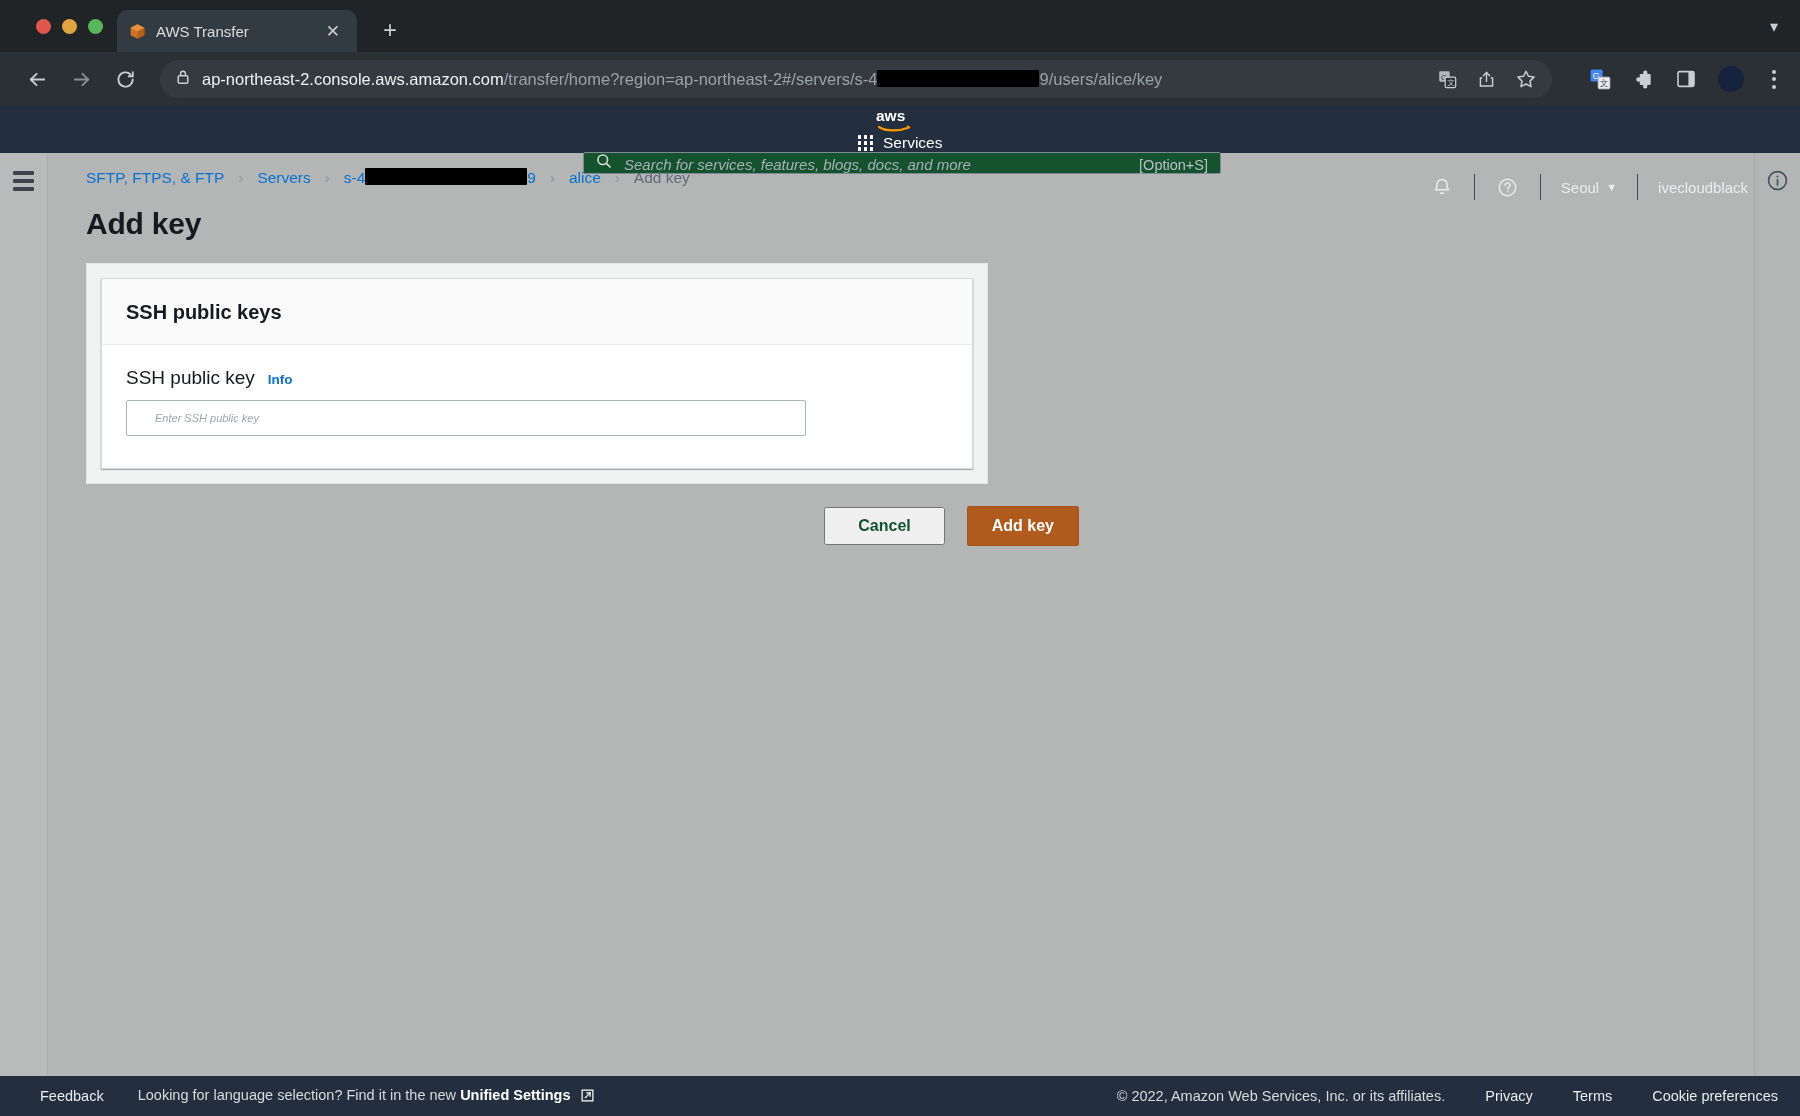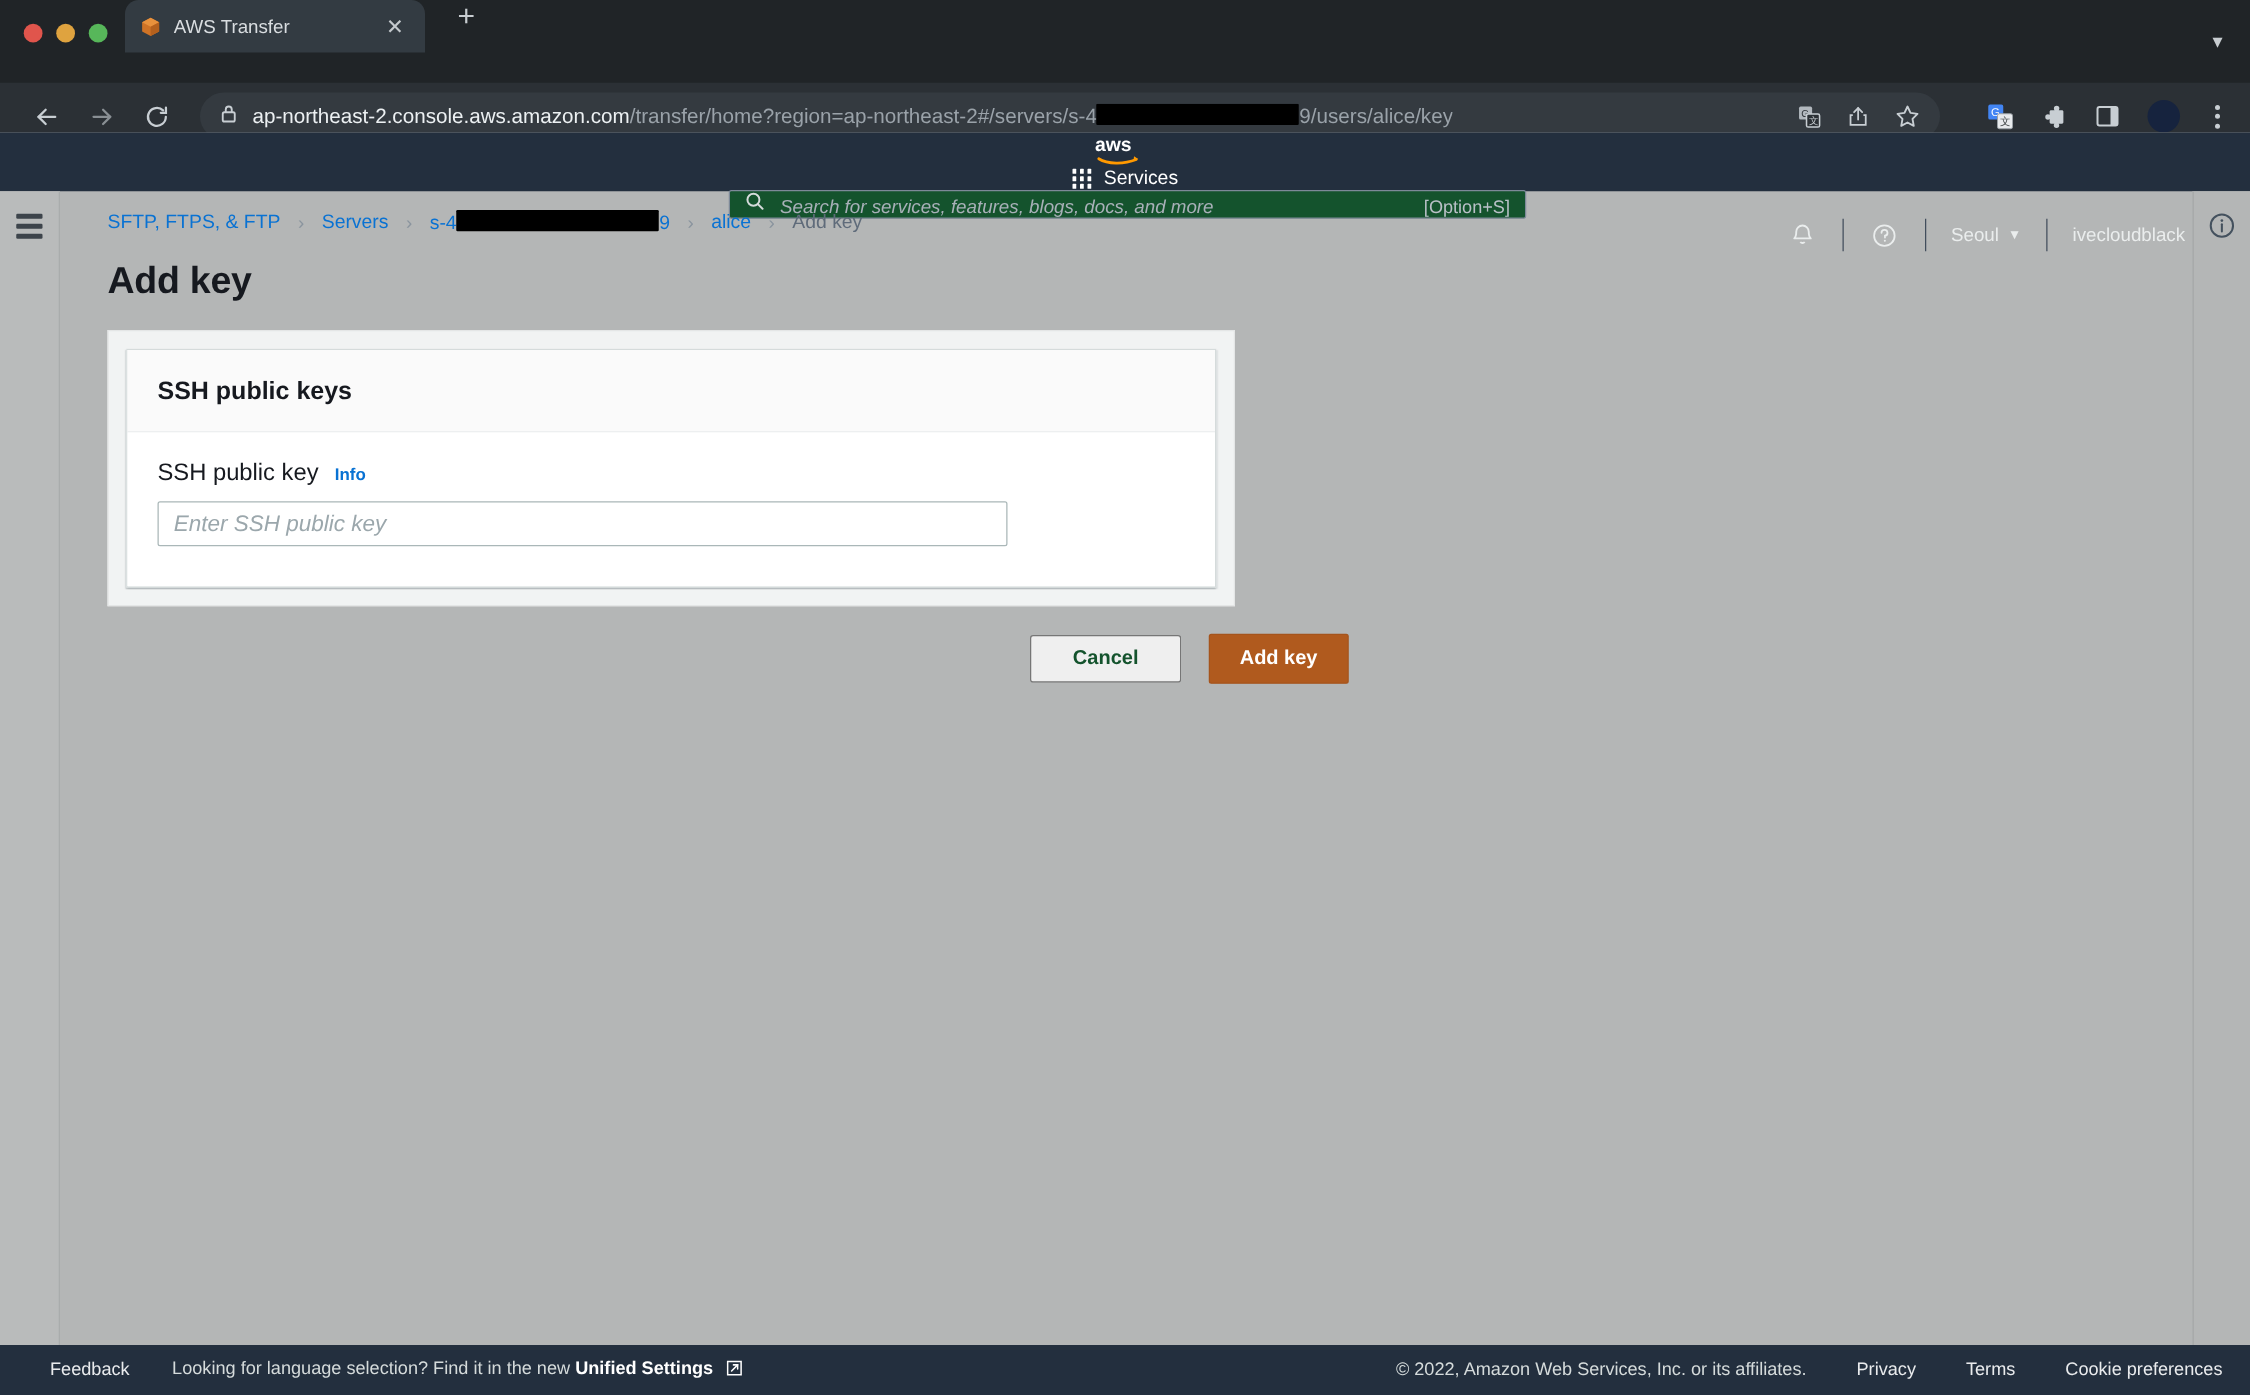--- a/index.html
+++ b/index.html
@@ -7,22 +7,22 @@
     width: 1800px; height: 1116px;
     overflow: hidden;
     font-family: "Liberation Sans", sans-serif;
     background: #202324;
   }
 
   
   .browser { width: 1800px; height: 1116px; position: relative; background:#212529; }
 
   .tabstrip {
-    height: 66px; background: #202427;
-    display: flex; align-items: flex-start; padding-left: 11px;
+    height: 52px; background: #202427;
+    display: flex; align-items: flex-end; padding-left: 28px;
     position: relative;
   }
   .traffic { display:flex; gap:11px; align-items:center; height:52px; padding:0 14px 0 8px; }
   .dot { width:15px; height:15px; border-radius:50%; }
   .dot.red{ background:#e0554c; } .dot.yellow{ background:#dfa33f; } .dot.green{ background:#57b75a; }
 
   .tab {
     height: 42px; width: 240px; background:#333b42; border-radius: 11px 11px 0 0;
     display:flex; align-items:center; gap:10px; padding: 0 12px;
     position: relative;
@@ -119,21 +119,21 @@
   .card-title { font-size: 20px; font-weight:700; color:#16191f; }
   .card-body { padding: 22px 24px 32px 24px; background:#fff; }
   .field-label-row { display:flex; align-items:baseline; gap:13px; }
   .field-label { font-size:19px; color:#16191f; font-weight:400;}
   .info-link { font-size:13.5px; color:#0972d3; font-weight:700; }
   .text-input {
     margin-top: 11px; width: 680px; height: 36px;
     border:1px solid #aab7b8; border-radius:2px; background:#fff;
     display:flex; align-items:center; padding: 0 12px;
   }
-  .text-input .ph { color:#9ba7ac; font-size:18px; font-style:italic; }
+  .text-input .ph { color:#9ba7ac; font-size:11px; font-style:italic;margin-left:16px; }
 
   .actions { width:993px; display:flex; justify-content:flex-end; align-items:center; gap:22px; margin-top: 22px;}
   .btn-cancel { font-size:16px; font-weight:700; color:#14532d; padding: 8px 32px; }
   .btn-primary {
     background:#b05a1e; color:#fff; font-size:16px; font-weight:700;
     padding: 10px 24px; border-radius:2px; border:1px solid #a5541c;
   }
 
   
   .aws-footer {

